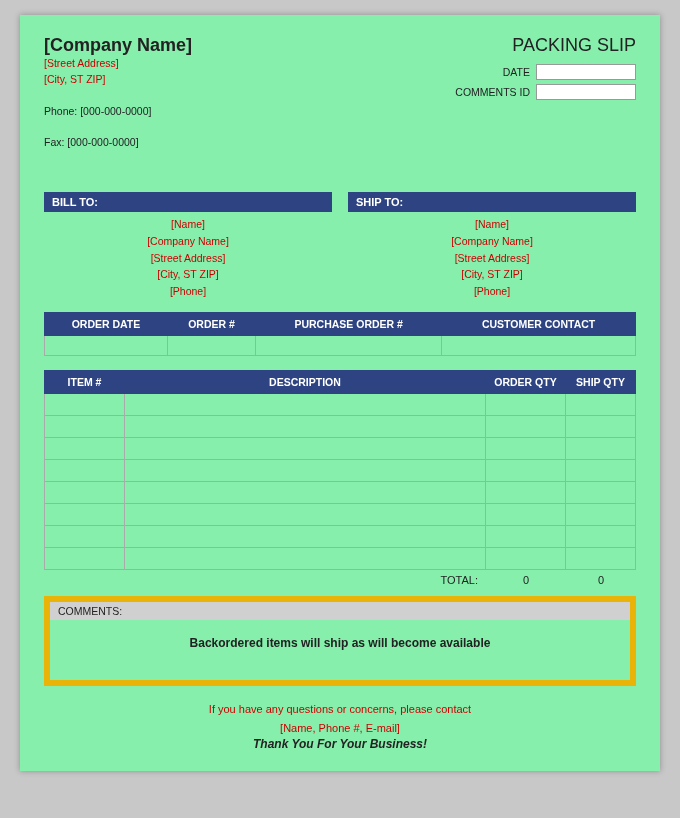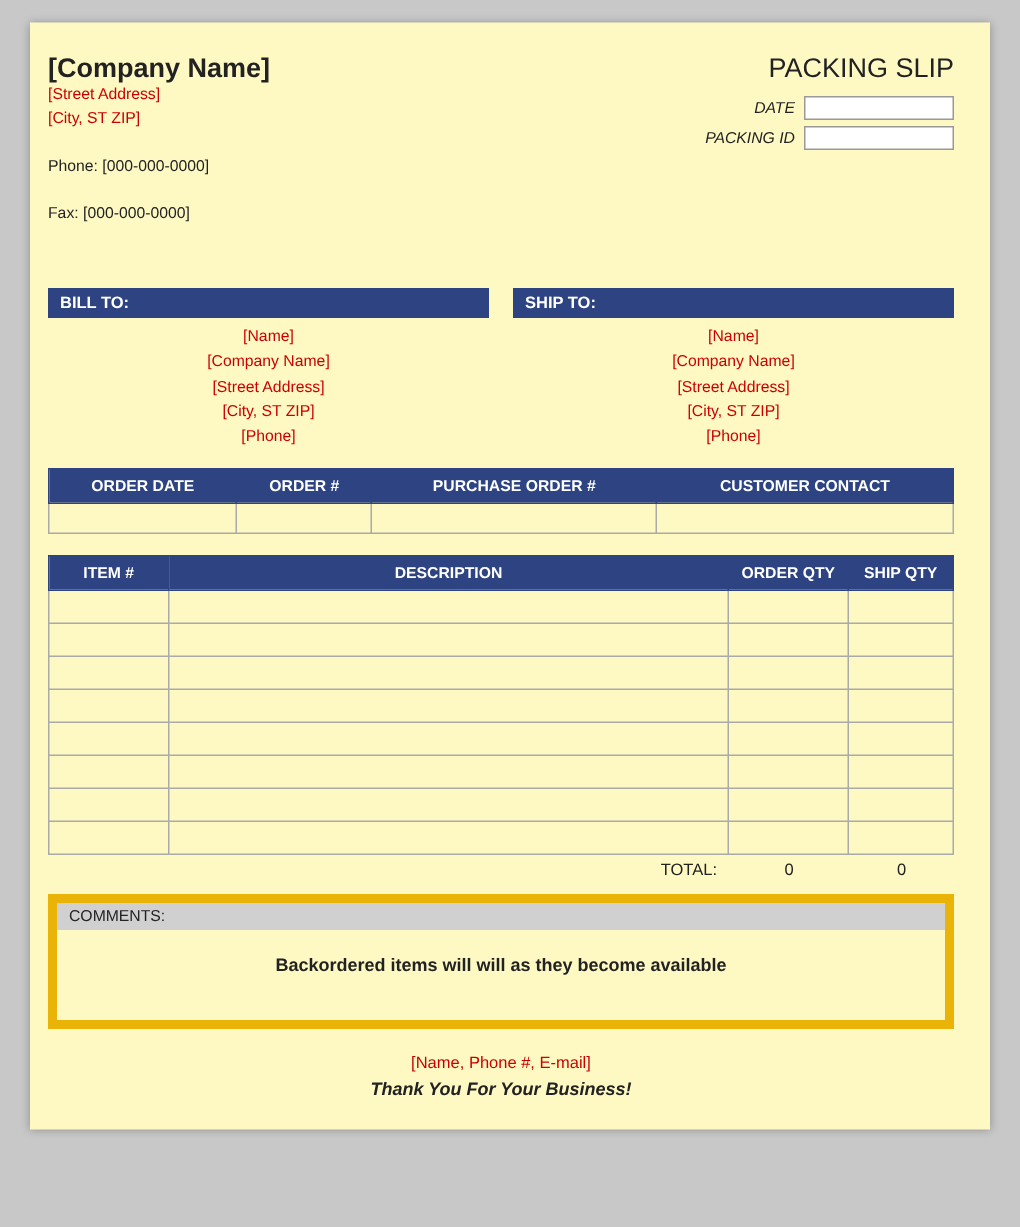--- a/index.html
+++ b/index.html
@@ -6,24 +6,24 @@
     body {
       background: #c8c8c8;
       display: flex;
       justify-content: center;
       align-items: flex-start;
       min-height: 818px;
       font-family: Arial, sans-serif;
       font-size: 11px;
     }
     .page {
-      background: #fef9c3;
+      background: #86efac;
       width: 640px;
       margin: 15px auto;
-      padding: 20px 24px 20px 12px;
+      padding: 20px 24px 20px 24px;
       box-shadow: 0 0 6px rgba(0,0,0,0.3);
     }
     
     .header {
       display: flex;
       justify-content: space-between;
       align-items: flex-start;
       margin-bottom: 10px;
     }
     .company-info .company-name {
@@ -49,21 +49,20 @@
       font-size: 18px;
       font-weight: normal;
       color: #222;
       margin-bottom: 8px;
     }
     .date-customer {
       display: flex;
       flex-direction: column;
       align-items: flex-end;
       gap: 4px;
-      font-style: italic;
     }
     .field-row {
       display: flex;
       align-items: center;
       gap: 6px;
     }
     .field-label {
       font-size: 10.5px;
       color: #222;
       font-weight: normal;
@@ -219,21 +218,21 @@
       <div class="info-line-black">Fax: [000-000-0000]</div>
     </div>
     <div class="header-right">
       <div class="packing-slip-title">PACKING SLIP</div>
       <div class="date-customer">
         <div class="field-row">
           <span class="field-label">DATE</span>
           <div class="field-box"></div>
         </div>
         <div class="field-row">
-          <span class="field-label">PACKING ID</span>
+          <span class="field-label">COMMENTS ID</span>
           <div class="field-box"></div>
         </div>
       </div>
     </div>
   </div>
 
   <div class="address-section">
     <div class="address-block">
       <div class="address-header">BILL TO:</div>
       <div class="address-line">[Name]</div>
@@ -333,21 +332,22 @@
   </table>
 
   <div class="totals-row">
     <span class="total-label">TOTAL:</span>
     <span class="total-val">0</span>
     <span class="total-val2">0</span>
   </div>
 
   <div class="comments-section">
     <div class="comments-header">COMMENTS:</div>
-    <div class="comments-body">Backordered items will will as they become available</div>
+    <div class="comments-body">Backordered items will ship as will become available</div>
   </div>
 
   <div class="footer">
+    <div class="contact-line">If you have any questions or concerns, please contact</div>
     <div class="contact-line">[Name, Phone #, E-mail]</div>
     <div class="thank-you">Thank You For Your Business!</div>
   </div>
 
 </div>
 
 </body></html>

